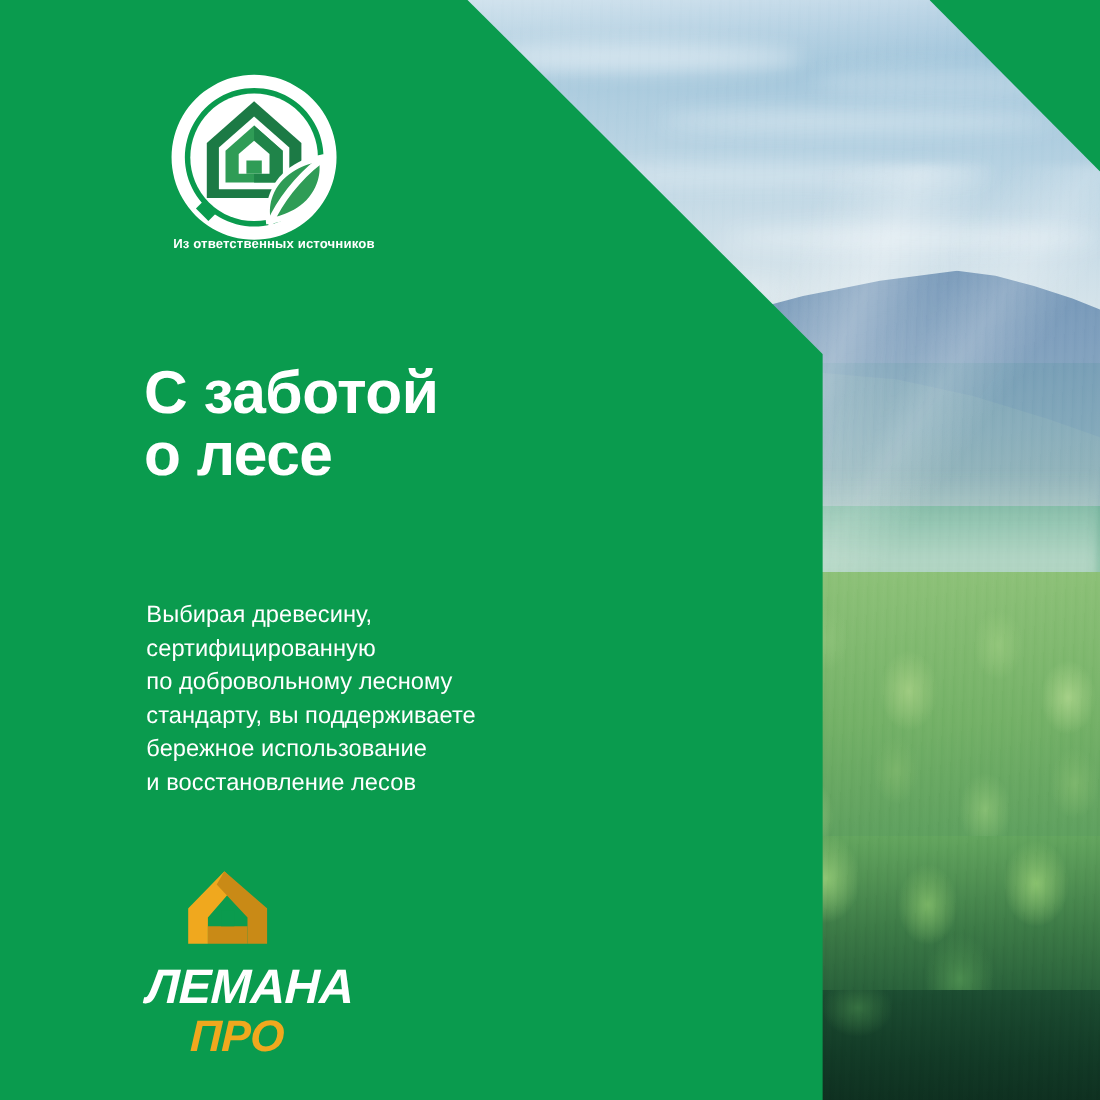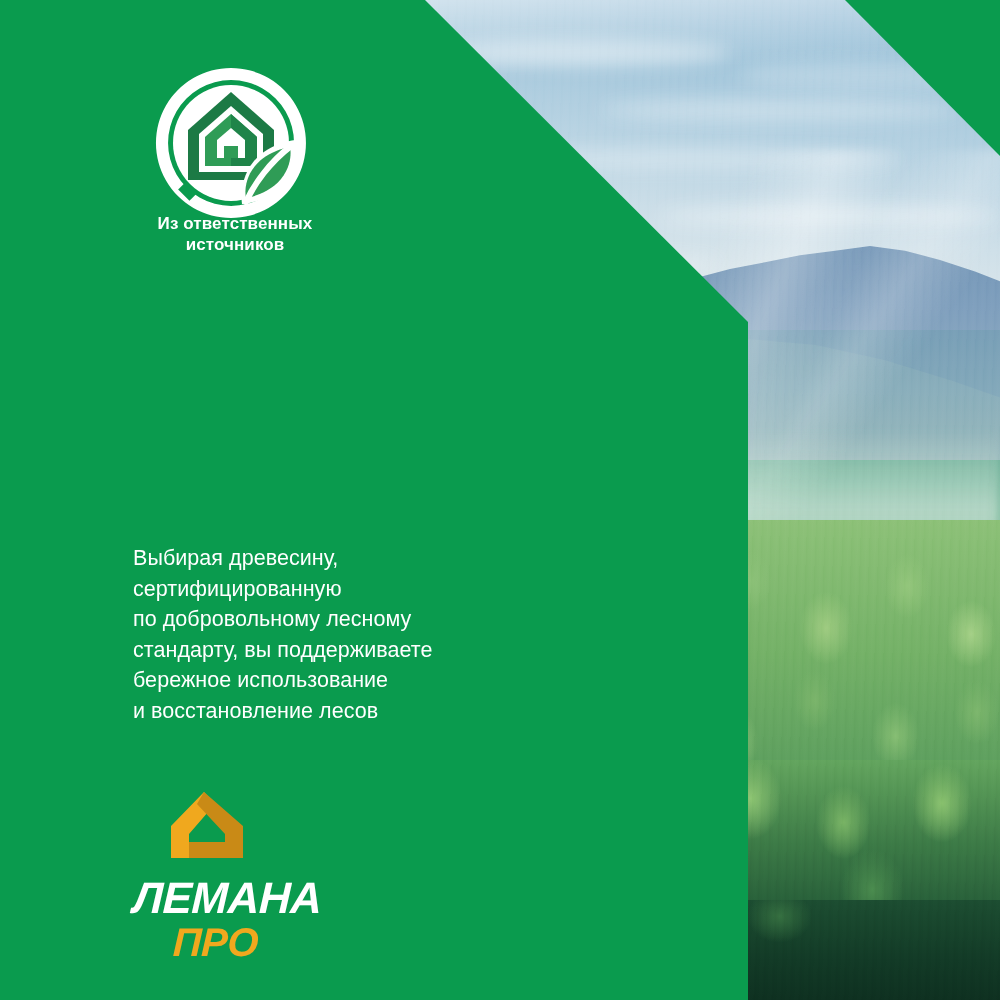--- a/index.html
+++ b/index.html
@@ -187,26 +187,26 @@
     position: absolute;
     left: 150px;
     top: 62px;
     width: 162px;
     height: 162px;
   }
   .badge svg { display: block; width: 162px; height: 162px; }
 
   .badge-caption {
     position: absolute;
-    left: 130px;
+    left: 144px;
     top: 214px;
     width: 210px;
     text-align: center;
     color: #ffffff;
-    font-size: 17px;
+    font-size: 12px;
     font-weight: bold;
     line-height: 1.22;
     letter-spacing: .1px;
   }
 
   .headline {
     position: absolute;
     left: 131px;
     top: 328px;
     color: #ffffff;
@@ -320,20 +320,22 @@
 
         <path d="M140 85 C140 85 118 88 105 104 C92 120 96 136 96 136 C96 136 118 133 131 117 C144 101 140 85 140 85 Z" fill="#2f9c56"></path>
 
         <path d="M141 84 C120 100 104 122 96 140" stroke="#ffffff" stroke-width="6" fill="none" stroke-linecap="round"></path>
       </svg>
     </div>
 
     <div class="badge-caption">Из ответственных
 источников</div>
 
+    <div class="headline">С заботой
+о лесе</div>
 
     <div class="body-text">Выбирая древесину,
 сертифицированную
 по добровольному лесному
 стандарту, вы поддерживаете
 бережное использование
 и восстановление лесов</div>
 
     <div class="brand">
       <div class="brand-house">

